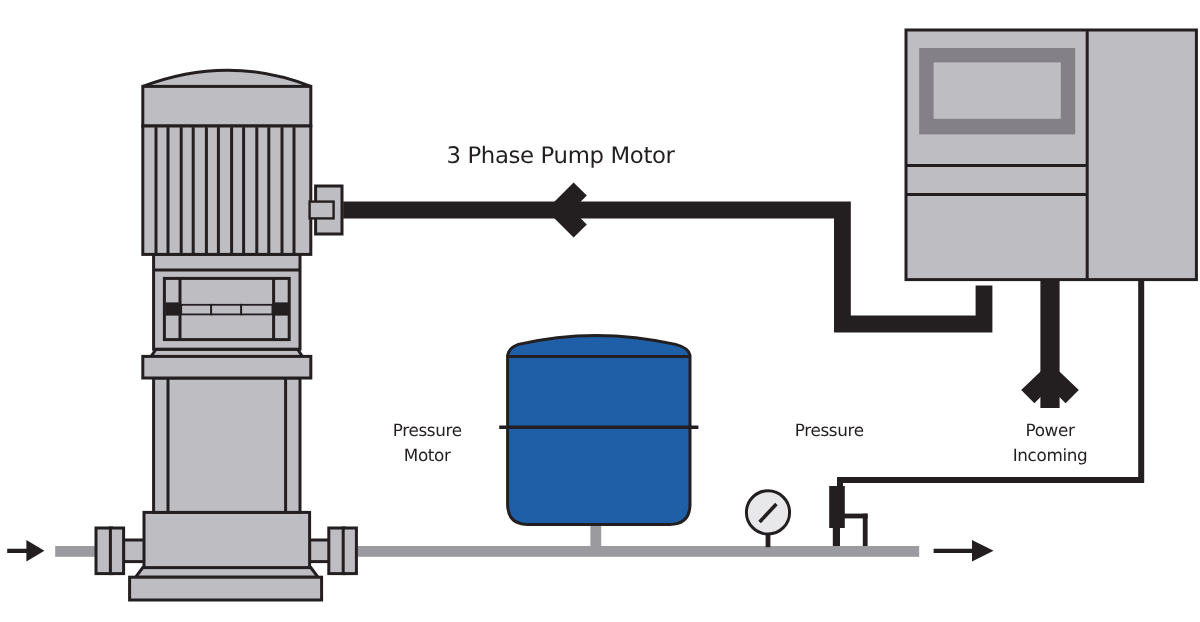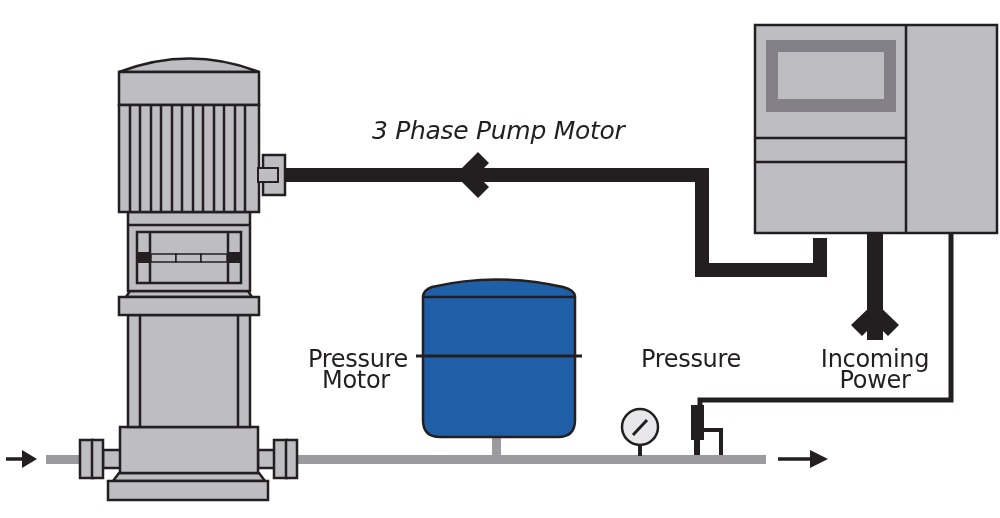--- a/index.html
+++ b/index.html
@@ -1,18 +1,18 @@
 <!DOCTYPE html>
 <html><head>
   <meta charset="utf-8">
   <style>
     html, body { margin: 0; padding: 0; background: #ffffff; }
     body { width: 1000px; height: 518px; position: relative; overflow: hidden; font-family: "DejaVu Sans", sans-serif; }
     #diagram { position: absolute; left: 0; top: 0; width: 1000px; height: 518px; }
-    .lbl { position: absolute; font-family: "DejaVu Sans", sans-serif; font-size: 24px; color: #231f20; line-height: 21px; text-align: center; letter-spacing: -0.3px; white-space: nowrap; }
+    .lbl { position: absolute; font-family: "DejaVu Sans", sans-serif; font-size: 14px; color: #231f20; line-height: 21px; text-align: center; letter-spacing: -0.3px; white-space: nowrap; }
     .lbl span { display: block; }
   </style>
 </head>
 <body>
 
 <svg id="diagram" viewBox="0 0 1000 518" xmlns="http://www.w3.org/2000/svg">
   <g stroke-linejoin="miter">
 
     <g>
       <rect x="46" y="455" width="50" height="9" fill="#9b9a9e"></rect>
@@ -137,27 +137,27 @@
     <g fill="#231f20">
       <rect x="691" y="405" width="13" height="35"></rect>
       <rect x="694" y="438" width="6" height="17"></rect>
       <rect x="703" y="428" width="20" height="4"></rect>
       <rect x="719" y="428" width="4" height="27"></rect>
       <rect x="703" y="400" width="4" height="28" fill="none"></rect>
     </g>
   </g>
 </svg>
 
-<div class="lbl" style="left:372px; top:120px; font-size:25px;font-style:italic;">3 Phase Pump Motor</div>
+<div class="lbl" style="left:372px; top:120px; font-size:19px;">3 Phase Pump Motor</div>
 
 <div class="lbl" style="left:308px; top:349px; width:96px;">
   <span>Pressure</span>
   <span>Motor</span>
 </div>
 
 <div class="lbl" style="left:633px; top:349px; width:116px;">
   <span>Pressure</span>
 </div>
 
 <div class="lbl" style="left:820px; top:349px; width:110px;">
+  <span>Power</span>
   <span>Incoming</span>
-  <span>Power</span>
 </div>
 
 </body></html>

